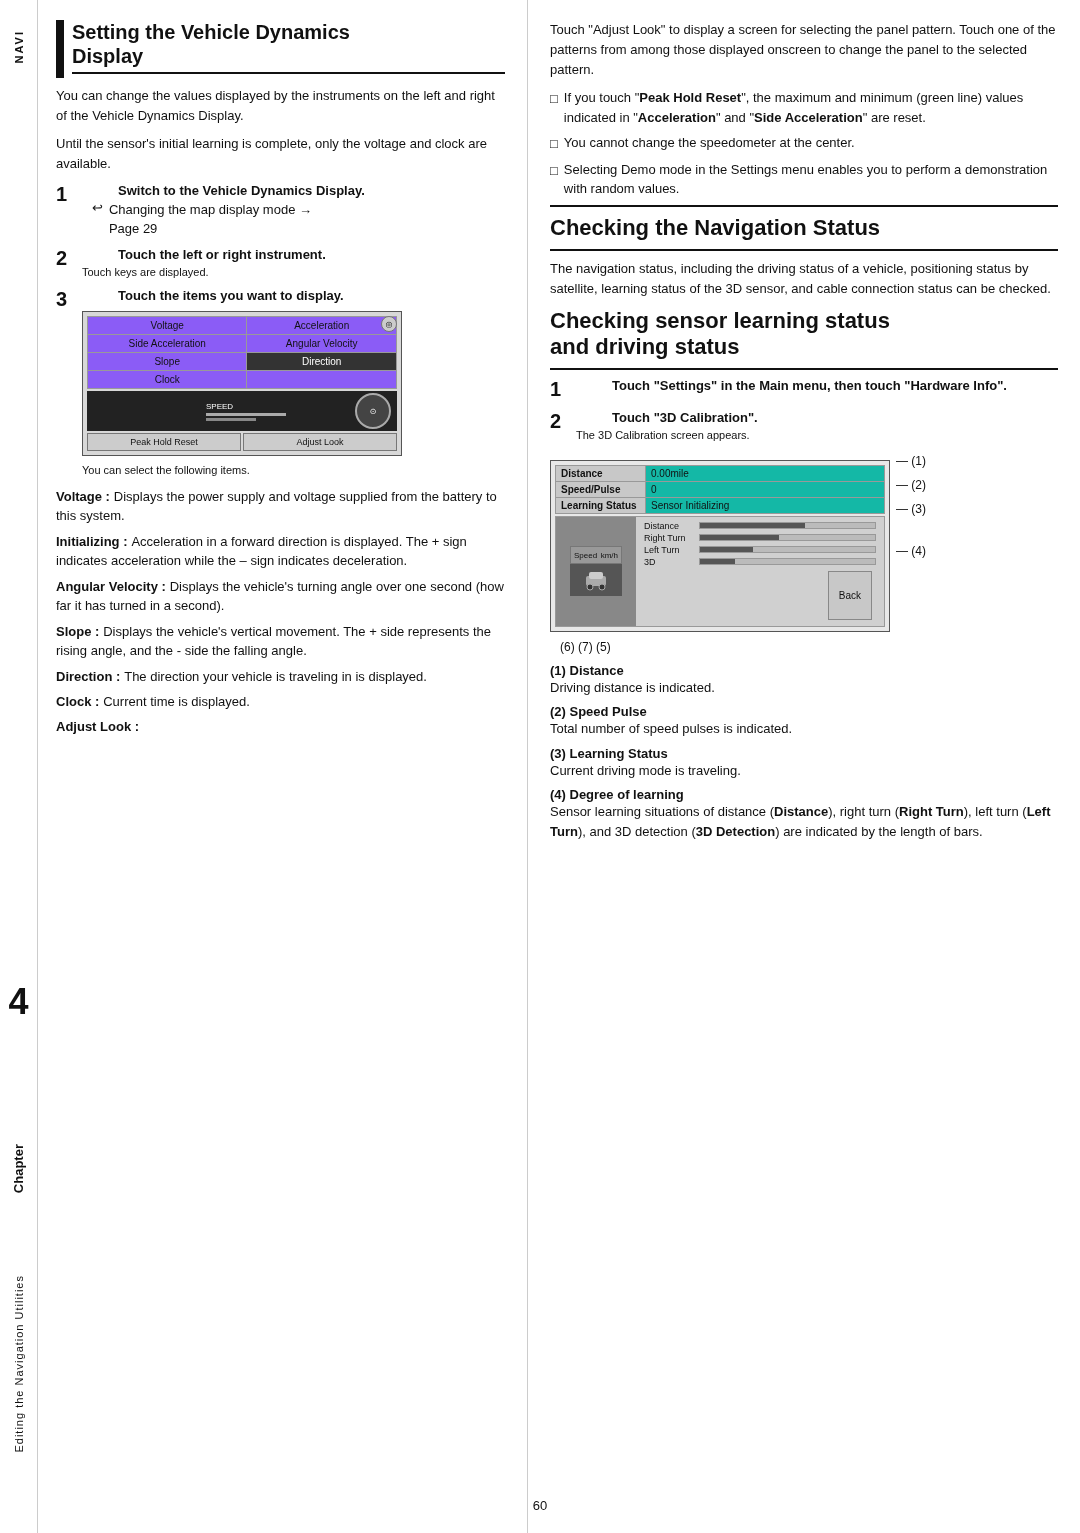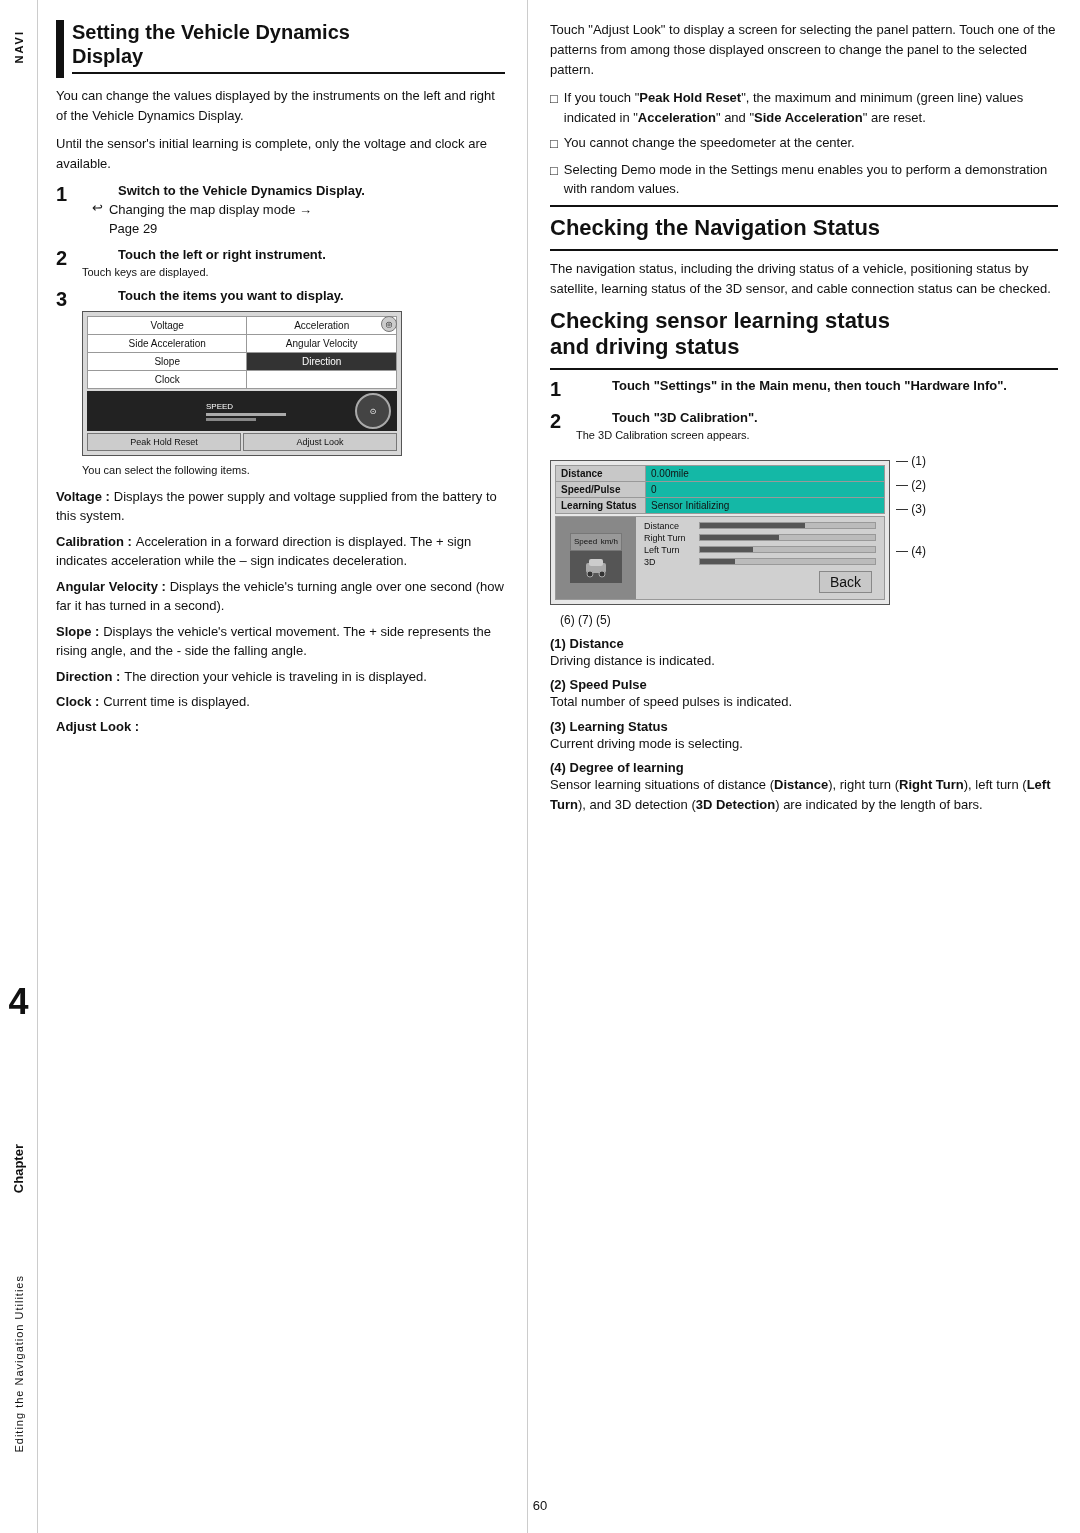--- a/index.html
+++ b/index.html
@@ -182,21 +182,21 @@
       width: 100%;
       border-collapse: collapse;
       background: #e8e8e8;
     }
 
     .screen-table td {
       border: 1px solid #999;
       font-size: 10px;
       padding: 3px 6px;
       text-align: center;
-      background: #ffffff;
+      background: #8b5cf6;
     }
 
     .screen-table td.selected {
       background: #333;
       color: #fff;
     }
 
     .speed-display {
       display: flex;
       align-items: center;
@@ -387,22 +387,22 @@
 
     .calib-back-btn {
       display: flex;
       justify-content: flex-end;
       padding: 2px 4px;
     }
 
     .back-btn {
       background: #c8c8c8;
       border: 1px solid #888;
-      font-size: 14px;
-      padding: 2px 10px;
+      font-size: 10px;
+      padding: 18px 10px;
       text-align: right;
     }
 
     
     .page-number {
       position: absolute;
       bottom: 20px;
       left: 50%;
       transform: translateX(-50%);
       font-size: 13px;
@@ -506,21 +506,21 @@
 
           <p class="step-body">You can select the following items.</p>
         </div>
       </div>
 
       <div class="term-section">
         <span class="term-title">Voltage :</span>
         <span class="term-body"> Displays the power supply and voltage supplied from the battery to this system.</span>
       </div>
       <div class="term-section">
-        <span class="term-title">Calibration :</span>
+        <span class="term-title">Initializing :</span>
         <span class="term-body"> Acceleration in a forward direction is displayed. The + sign indicates acceleration while the – sign indicates deceleration.</span>
       </div>
       <div class="term-section">
         <span class="term-title">Angular Velocity :</span>
         <span class="term-body"> Displays the vehicle's turning angle over one second (how far it has turned in a second).</span>
       </div>
       <div class="term-section">
         <span class="term-title">Slope :</span>
         <span class="term-body"> Displays the vehicle's vertical movement. The + side represents the rising angle, and the - side the falling angle.</span>
       </div>
@@ -664,21 +664,21 @@
       <div class="term-section">
         <span class="term-title">(1) Distance</span><br>
         <span class="term-body">Driving distance is indicated.</span>
       </div>
       <div class="term-section">
         <span class="term-title">(2) Speed Pulse</span><br>
         <span class="term-body">Total number of speed pulses is indicated.</span>
       </div>
       <div class="term-section">
         <span class="term-title">(3) Learning Status</span><br>
-        <span class="term-body">Current driving mode is selecting.</span>
+        <span class="term-body">Current driving mode is traveling.</span>
       </div>
       <div class="term-section">
         <span class="term-title">(4) Degree of learning</span><br>
         <span class="term-body">Sensor learning situations of distance (<strong>Distance</strong>), right turn (<strong>Right Turn</strong>), left turn (<strong>Left Turn</strong>), and 3D detection (<strong>3D Detection</strong>) are indicated by the length of bars.</span>
       </div>
 
     </div>
   </div>
 </div>
 

